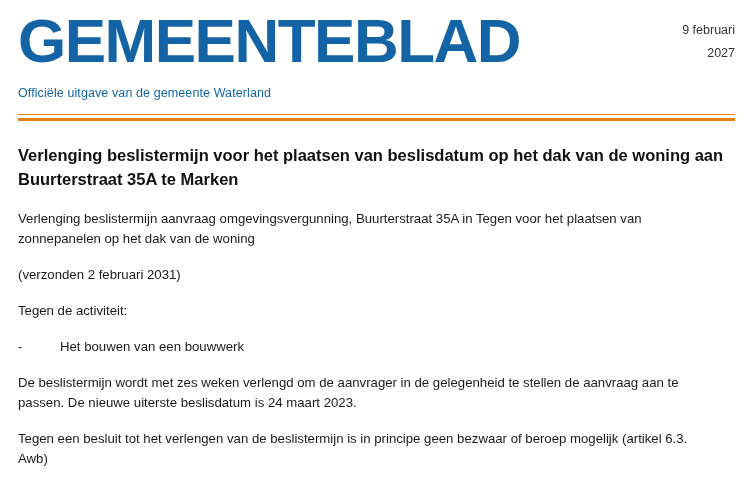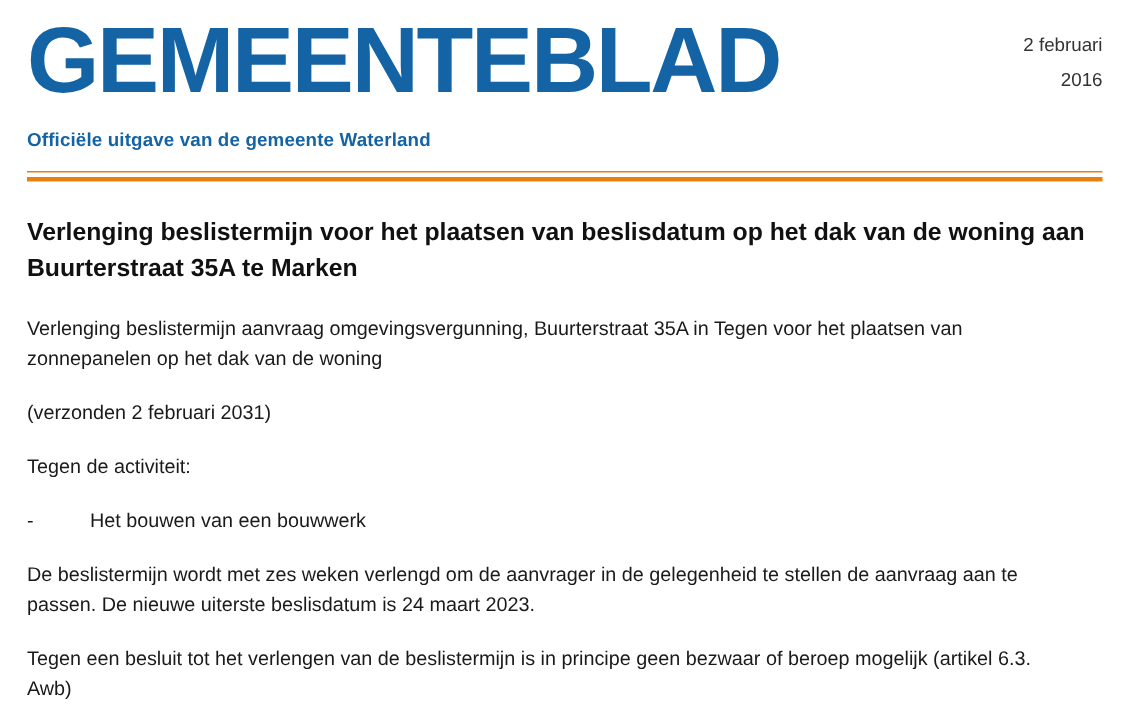--- a/index.html
+++ b/index.html
@@ -39,21 +39,21 @@
     font-size: 62px;
     line-height: 66px;
     letter-spacing: -1.5px;
     color: #1464a5;
     white-space: nowrap;
   }
   .subtitle {
     margin-top: 12px;
     font-size: 12.5px;
     color: #1464a5;
-    font-weight: bold;
+    font-weight: normal;
     letter-spacing: 0.1px;
   }
   .masthead-right {
     flex: 0 0 auto;
     text-align: right;
     padding-top: 6px;
     min-width: 120px;
   }
   .issue-number {
     color: #e8800c;
@@ -120,22 +120,22 @@
 <body>
 
 <div class="page">
 
   <div class="masthead">
     <div class="masthead-left">
       <div class="gemeenteblad-title">GEMEENTEBLAD</div>
       <div class="subtitle">Officiële uitgave van de gemeente Waterland</div>
     </div>
     <div class="masthead-right">
-      <div class="issue-date">2 februari</div>
-      <div class="issue-year">2016</div>
+      <div class="issue-date">9 februari</div>
+      <div class="issue-year">2027</div>
     </div>
   </div>
 
   <div class="rule-thin"></div>
   <div class="rule-thick"></div>
 
   <div class="article">
     <h1 class="article-title">Verlenging beslistermijn voor het plaatsen van beslisdatum op het dak van de woning aan Buurterstraat 35A te Marken</h1>
 
     <p class="para">Verlenging beslistermijn aanvraag omgevingsvergunning, Buurterstraat 35A in Tegen voor het plaatsen van zonnepanelen op het dak van de woning</p>

